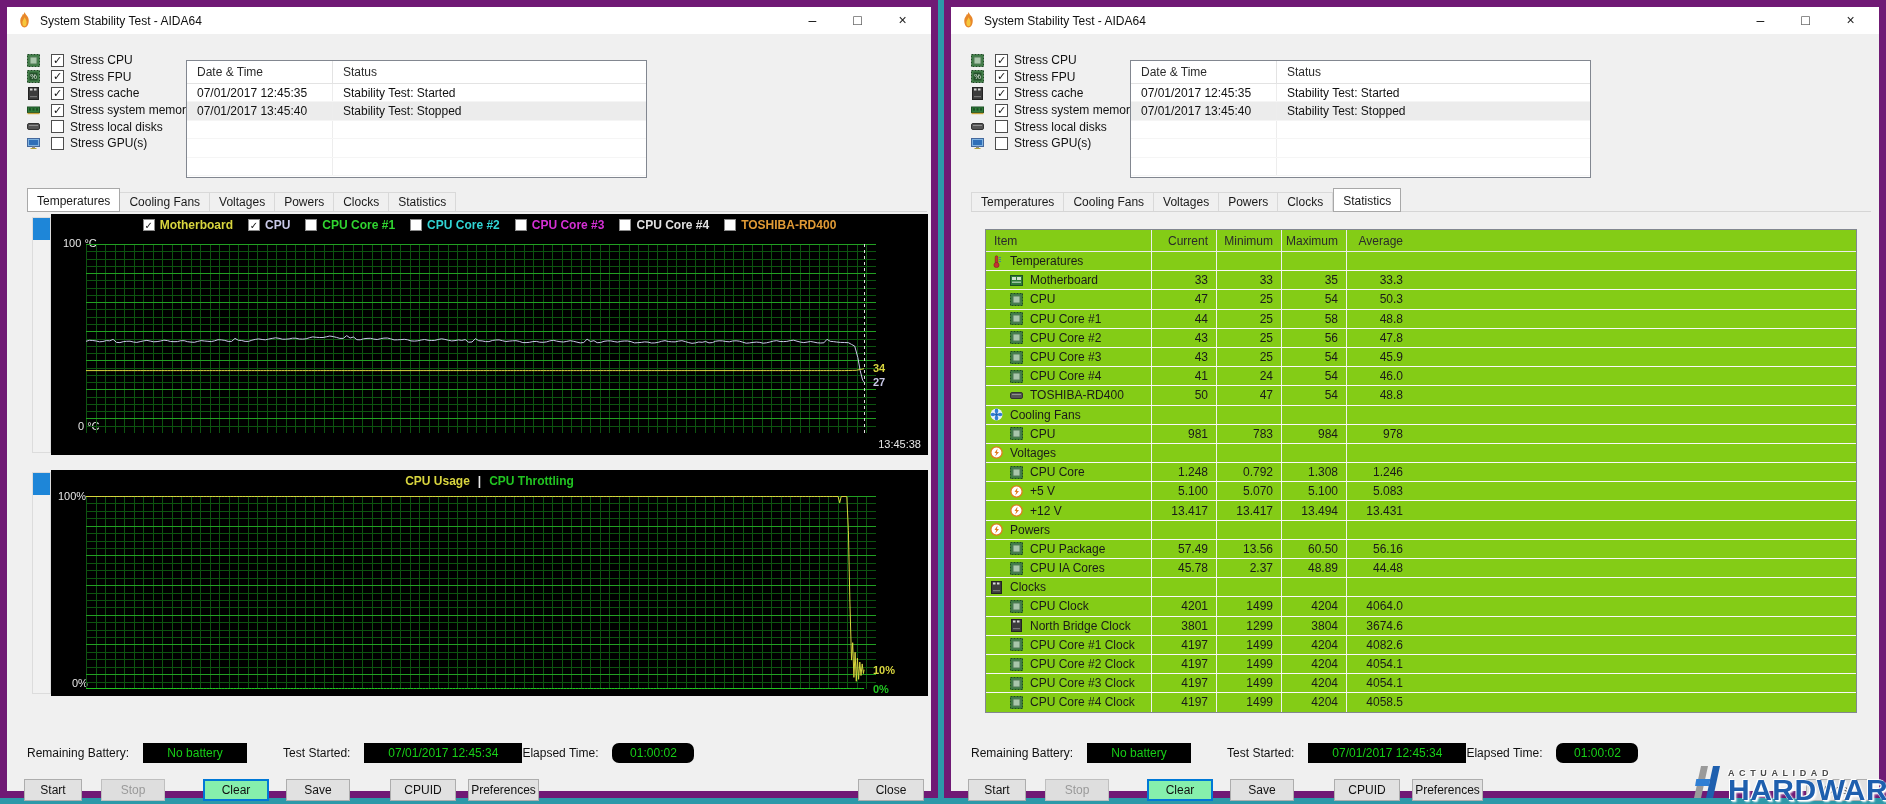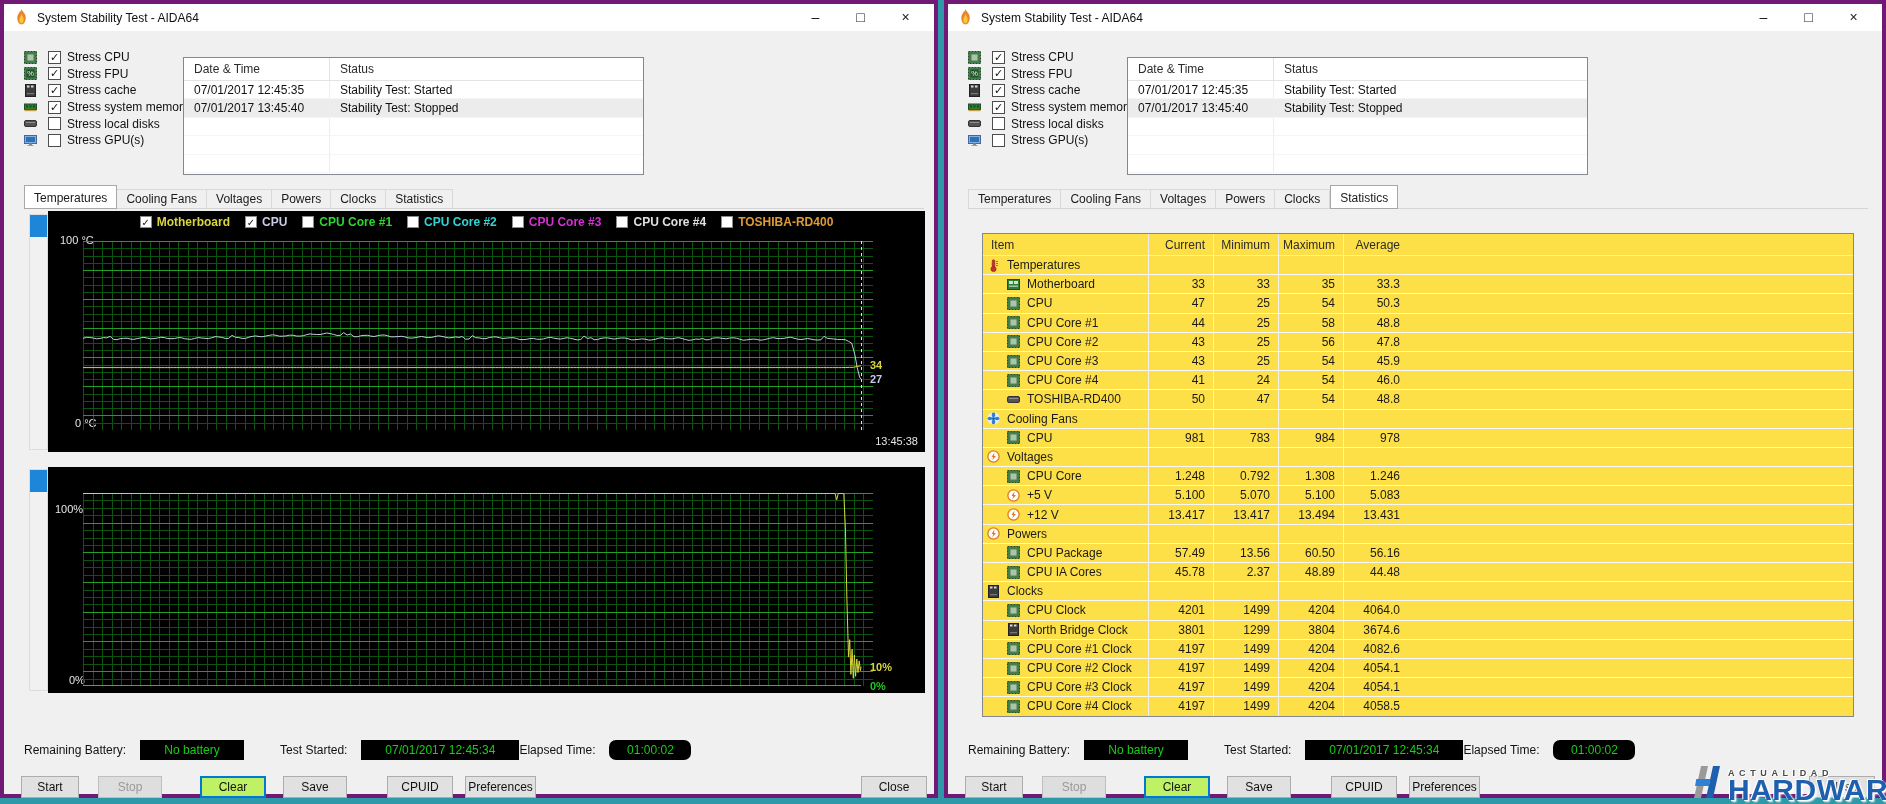--- a/index.html
+++ b/index.html
@@ -1,19 +1,19 @@
 <!DOCTYPE html>
 <html><head>
 <meta charset="utf-8">
 <style>
 * { margin:0; padding:0; box-sizing:border-box; }
 html,body { width:1886px; height:804px; overflow:hidden; }
 body { background:#2d99a9; font-family:"Liberation Sans","DejaVu Sans",sans-serif; font-size:12px; color:#111; position:relative; }
 
-.window { position:absolute; top:0; height:798px; background:#f0f0f0; border:4px solid #701a75;padding-left:40px; }
+.window { position:absolute; top:0; height:798px; background:#f0f0f0; border:7px solid #701a75;padding-left:40px; }
 #win-left { left:0; width:938px; }
 #win-right { left:944px; width:942px; }
 
 .titlebar { position:absolute; left:0; top:0; right:0; height:27px; background:#fff; display:flex; align-items:center; padding-left:10px; }
 .flame { width:15px; height:17px; display:inline-block; }
 .title-text { margin-left:8px; font-size:12px; color:#101010; }
 .win-controls { position:absolute; right:6px; top:0; height:27px; display:flex; }
 .win-btn { width:45px; text-align:center; line-height:27px; font-size:14px; color:#222; cursor:default; }
 
 .stress-list { position:absolute; left:20px; top:45px; }
@@ -51,21 +51,21 @@
 .legend-item { display:flex; align-items:center; gap:5px; font-weight:bold; }
 .legend-cb { width:12px; height:12px; background:#fff; border:1px solid #8a8a8a; font-size:10px; line-height:11px; text-align:center; color:#111; }
 .axis-label { position:absolute; color:#e6e6e6; font-size:11px; }
 .end-label { position:absolute; font-size:11px; font-weight:bold; }
 .plot { position:absolute; }
 .plot svg { display:block; }
 .timestamp { position:absolute; right:7px; bottom:5px; color:#e6e6e6; font-size:11px; }
 .usage-title { position:absolute; left:0; right:0; top:4px; text-align:center; font-weight:bold; }
 .usage-title span { margin:0 4px; }
 
-.statstable { position:absolute; left:34px; top:229px; width:872px; height:484px; background:#fde047; border:1px solid #828790; overflow:hidden; }
+.statstable { position:absolute; left:34px; top:222px; width:872px; height:484px; background:#84cc16; border:1px solid #828790; overflow:hidden; }
 .st-header { display:flex; height:22px; border-bottom:1px solid #ececec; }
 .st-h-item { width:165px; display:flex; align-items:center; padding-left:8px; color:#2b2b2b; }
 .st-h-val { width:65px; display:flex; align-items:center; justify-content:flex-end; padding-right:8px; border-left:1px solid #ececec; color:#2b2b2b; }
 .st-row { display:flex; height:19.2px; border-bottom:1px solid #f8f8f8; }
 .st-cell-item { width:165px; display:flex; align-items:center; }
 .st-row.group .st-cell-item { padding-left:4px; }
 .st-row.item .st-cell-item { padding-left:24px; }
 .st-icon { width:15px; height:13px; display:inline-flex; }
 .st-icon svg { display:block; }
 .st-label { margin-left:5px; color:#1a1a1a; white-space:nowrap; }
@@ -74,21 +74,21 @@
 .statusrow { position:absolute; left:20px; top:736px; display:flex; align-items:center; height:20px; }
 .s-label { color:#111; }
 .s-box { margin-left:14px; background:#000; color:#17cf17; height:20px; display:flex; align-items:center; justify-content:center; font-size:12px; }
 .s-box.b1 { width:104px; } .s-box.b2 { width:158px; } .s-box.b3 { width:82px;border-radius:7px; }
 .ml-ts { margin-left:36px; } .ml-el { }
 
 .buttonrow { position:absolute; left:0; right:0; top:772px; height:24px; }
 .button-strip { display:flex; padding-left:17px; }
 .btn { height:22px; background:#e1e1e1; border:1px solid #adadad; font-size:12px; color:#111; display:flex; align-items:center; justify-content:center; font-family:inherit; }
 .btn.disabled { color:#9a9a9a; border-color:#bfbfbf; background:#dedede; }
-.btn.focused { background:#bef264; border:2px solid #0078d7;text-align:right; }
+.btn.focused { background:#86efac; border:2px solid #0078d7;text-align:right; }
 .close-btn { position:absolute; right:7px; top:0; width:66px; }
 
 .watermark { position:absolute; right:8px; bottom:2px; width:190px; height:58px; z-index:50; display:flex; align-items:flex-end; }
 .wm-logo { width:36px; height:44px; margin-right:4px; }
 .wm-text { display:flex; flex-direction:column; align-items:flex-start; }
 .wm-line1 { font-size:9px; font-weight:bold; letter-spacing:4.6px; color:#4a4a4a; text-shadow:1px 1px 0 #fff,-1px -1px 0 #fff; }
 .wm-line2 { font-size:30px; font-weight:bold; color:#1e5fae; line-height:24px; letter-spacing:0.5px; text-shadow:1px 1px 0 #fff,-1px -1px 0 #fff,2px 2px 2px #fff; }
 </style>
 </head>
 <body>
@@ -375,21 +375,22 @@
     <span class="end-label" style="left: 822px; top: 148px; color: rgb(216, 213, 62);">34</span>
     <span class="end-label" style="left: 822px; top: 162px; color: rgb(201, 201, 232);">27</span>
     <span class="timestamp">13:45:38</span>
   </div>
 
   <div class="vscroll" id="vs2">
       <div class="vthumb"></div>
     </div>
 
   <div class="graph-panel" id="usagePanel">
-    <span class="axis-label" style="left:7px;top:36px">100%</span>
+    <div class="usage-title"><span style="color: rgb(216, 213, 62);">CPU Usage</span><span style="color: rgb(232, 232, 232);">|</span><span style="color: rgb(33, 196, 33);">CPU Throttling</span></div>
+    <span class="axis-label" style="left:7px;top:20px">100%</span>
     <span class="axis-label" style="left:21px;top:207px">0%</span>
     <div class="plot" style="left:35px;top:26px">
         <svg width="790" height="193">
           <line x1="0.5" y1="0" x2="0.5" y2="193" stroke="#0d5410" shape-rendering="crispEdges"></line>
           <line x1="10.5" y1="0" x2="10.5" y2="193" stroke="#0d5410" shape-rendering="crispEdges"></line>
           <line x1="19.5" y1="0" x2="19.5" y2="193" stroke="#0d5410" shape-rendering="crispEdges"></line>
           <line x1="29.5" y1="0" x2="29.5" y2="193" stroke="#0d5410" shape-rendering="crispEdges"></line>
           <line x1="38.5" y1="0" x2="38.5" y2="193" stroke="#0d5410" shape-rendering="crispEdges"></line>
           <line x1="48.5" y1="0" x2="48.5" y2="193" stroke="#0d5410" shape-rendering="crispEdges"></line>
           <line x1="57.5" y1="0" x2="57.5" y2="193" stroke="#0d5410" shape-rendering="crispEdges"></line>

